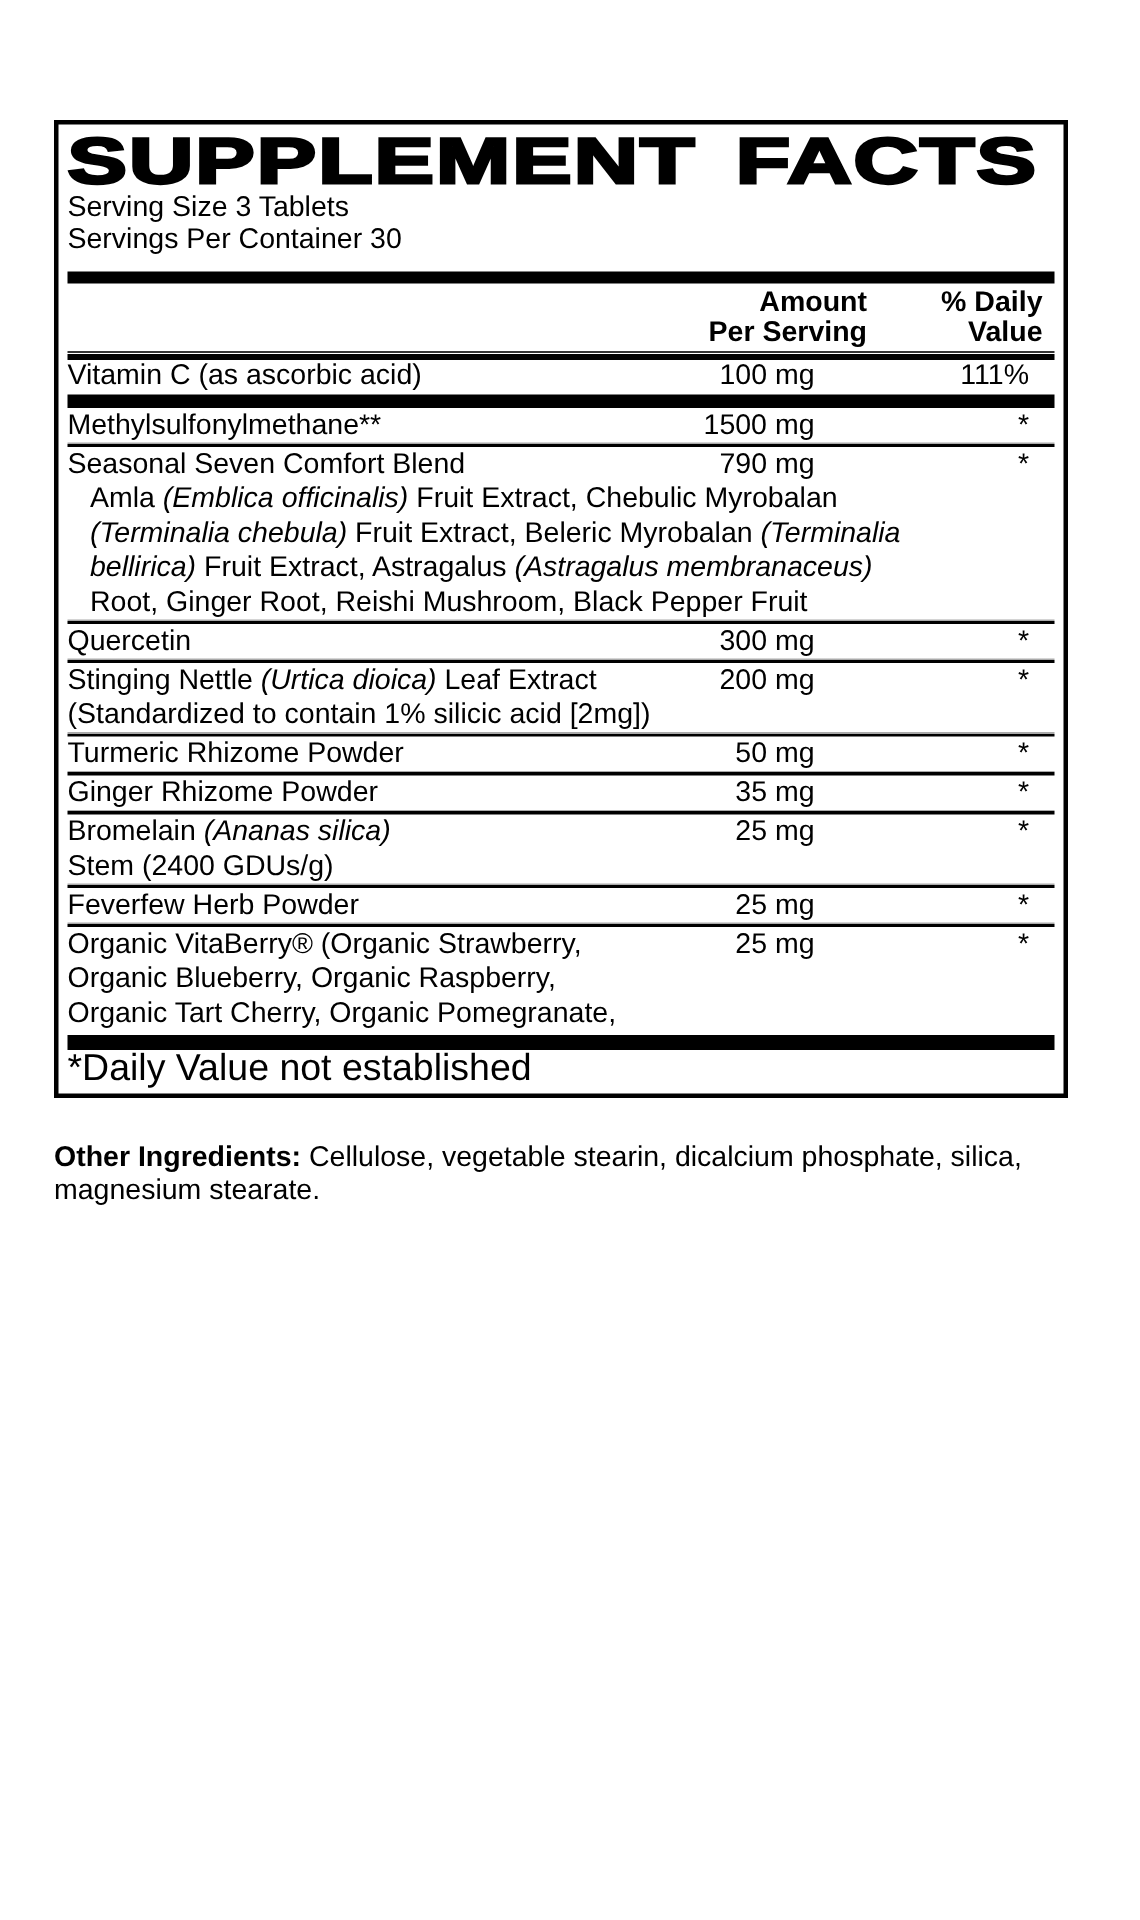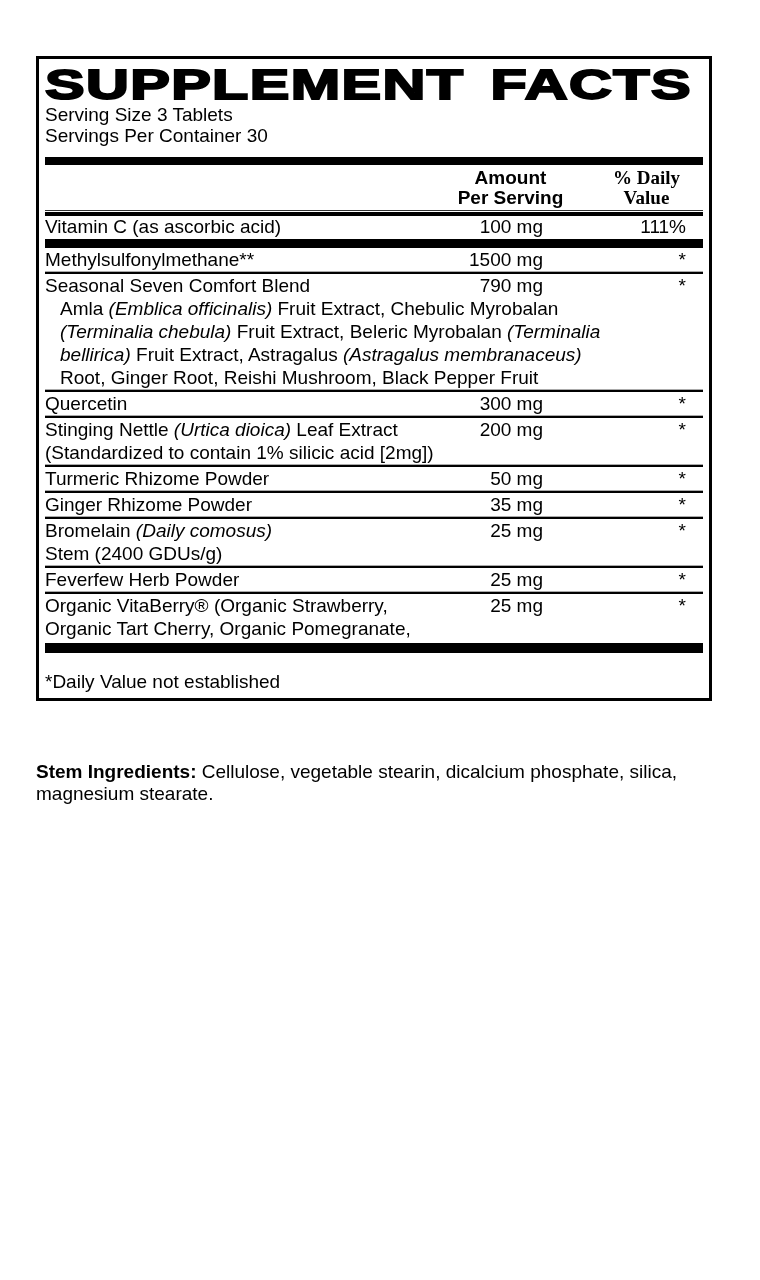--- a/index.html
+++ b/index.html
@@ -1,20 +1,20 @@
 <!DOCTYPE html>
 <html><head>
 <meta charset="utf-8">
 <style>
   html, body { margin: 0; padding: 0; background: #ffffff; }
   body { font-family: "Liberation Sans", "DejaVu Sans", sans-serif; color: #000; }
   .canvas { position: relative; width: 760px; height: 1280px; background: #fff; overflow: hidden; }
 
   .panel {
-    position: absolute; left: 36px; top: 56px; width: 676px;
+    position: absolute; left: 36px; top: 80px; width: 676px;
     border: 3px solid #000; background: #fff; box-sizing: border-box;
     padding: 4px 6px 5px 6px;
   }
 
   .title-wrap { height: 40px; overflow: visible; white-space: nowrap; margin-top: 1px; }
   .title-text {
     display: inline-block;
     font-size: 43px; font-weight: bold; line-height: 40px;
     letter-spacing: 1px; word-spacing: 6px;
     -webkit-text-stroke: 2px #000;
@@ -22,41 +22,41 @@
   }
 
   .serving-line { font-size: 19px; line-height: 21px; }
 
   .bar { background: #000; width: 100%; }
   .bar-8 { height: 8px; margin-top: 11px; }
   .bar-9 { height: 9px; margin-top: 1px; }
   .bar-10 { height: 10px; margin-top: 3px; }
 
   .hdr { display: grid; grid-template-columns: 1fr 155px 105px; margin-top: 3px; }
-  .hdr-cell { font-size: 19px; font-weight: bold; line-height: 20px; text-align: center; }
+  .hdr-cell { font-size: 19px; font-weight: bold; line-height: 20px; text-align: right; }
   .hdr-amt { padding-right: 20px; }
-  .hdr-dv { padding-right: 8px; font-family: Liberation Serif, serif; }
+  .hdr-dv { padding-right: 8px; }
   .hdr-rule { height: 6px; margin-top: 2px;
     background: linear-gradient(to bottom, #333 1px, #ffffff 1px, #ffffff 2px, #000 2px); }
 
   .cols { display: grid; grid-template-columns: 1fr 155px 105px; align-items: start; }
   .cell { font-size: 19px; line-height: 23px; }
   .name { white-space: nowrap; overflow: visible; }
   .bold { font-weight: normal; }
   .amt { text-align: right; padding-right: 55px; }
   .dv  { text-align: right; padding-right: 17px; }
 
   .vitc .cell { line-height: 22px; }
   .row { padding: 0; }
   .desc { font-size: 19px; line-height: 23px; white-space: nowrap; }
   .indent { padding-left: 15px; }
 
   .sep { height: 3px; background: linear-gradient(to bottom, #aaa 1px, #000 1px); }
 
-  .footnote { font-size: 19px; line-height: 23px; padding-top: 17px; }
+  .footnote { font-size: 25px; line-height: 23px; padding-top: 1px; }
 
   .other {
     position: absolute; left: 36px; top: 742px; width: 680px;
     font-size: 19px; line-height: 22px;
   }
   .other .lbl { font-weight: bold; }
 </style>
 </head>
 <body>
 
@@ -157,21 +157,21 @@
         <span class="cell name">Ginger Rhizome Powder</span>
         <span class="cell amt">35 mg</span>
         <span class="cell dv">*</span>
       </div>
     </div>
 
     <div class="sep"></div>
 
     <div class="row">
       <div class="cols">
-        <span class="cell name"><span>Bromelain </span><i>(Daily comosus)</i></span>
+        <span class="cell name"><span>Bromelain </span><i>(Ananas silica)</i></span>
         <span class="cell amt">25 mg</span>
         <span class="cell dv">*</span>
       </div>
       <div class="desc"><span>Stem (2400 GDUs/g)</span></div>
     </div>
 
     <div class="sep"></div>
 
     <div class="row">
       <div class="cols">
@@ -182,24 +182,25 @@
     </div>
 
     <div class="sep"></div>
 
     <div class="row">
       <div class="cols">
         <span class="cell name">Organic VitaBerry® (Organic Strawberry,</span>
         <span class="cell amt">25 mg</span>
         <span class="cell dv">*</span>
       </div>
+      <div class="desc"><span>Organic Blueberry, Organic Raspberry,</span></div>
       <div class="desc"><span>Organic Tart Cherry, Organic Pomegranate,</span></div>
     </div>
 
     <div class="bar bar-10"></div>
 
     <div class="footnote">*Daily Value not established</div>
 
   </div>
 
-  <p class="other"><span class="lbl">Stem Ingredients:</span><span> Cellulose, vegetable stearin, dicalcium phosphate, silica, magnesium stearate.</span></p>
+  <p class="other"><span class="lbl">Other Ingredients:</span><span> Cellulose, vegetable stearin, dicalcium phosphate, silica, magnesium stearate.</span></p>
 
 </div>
 
 </body></html>

